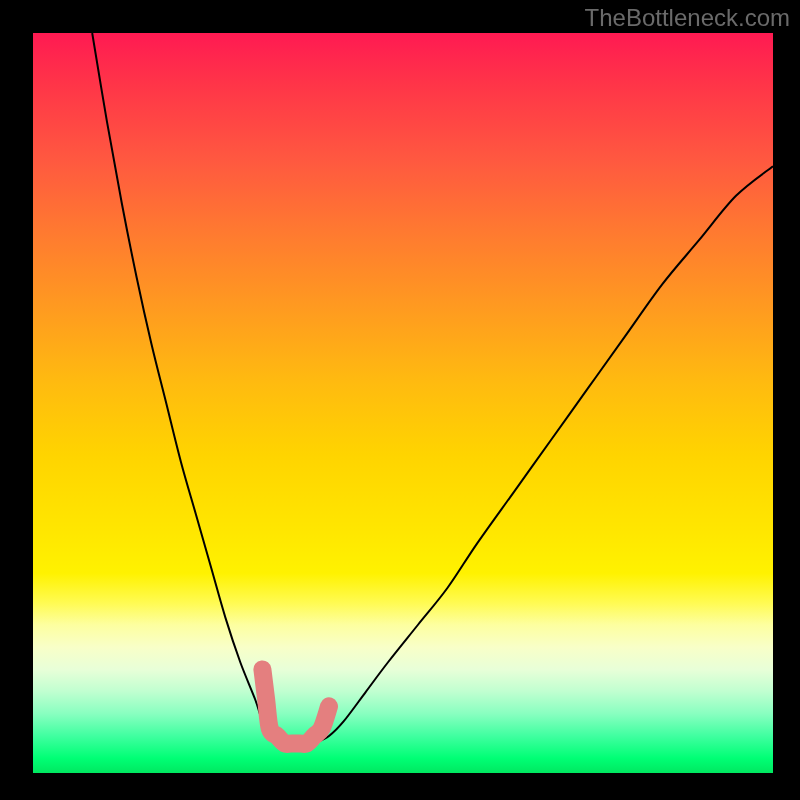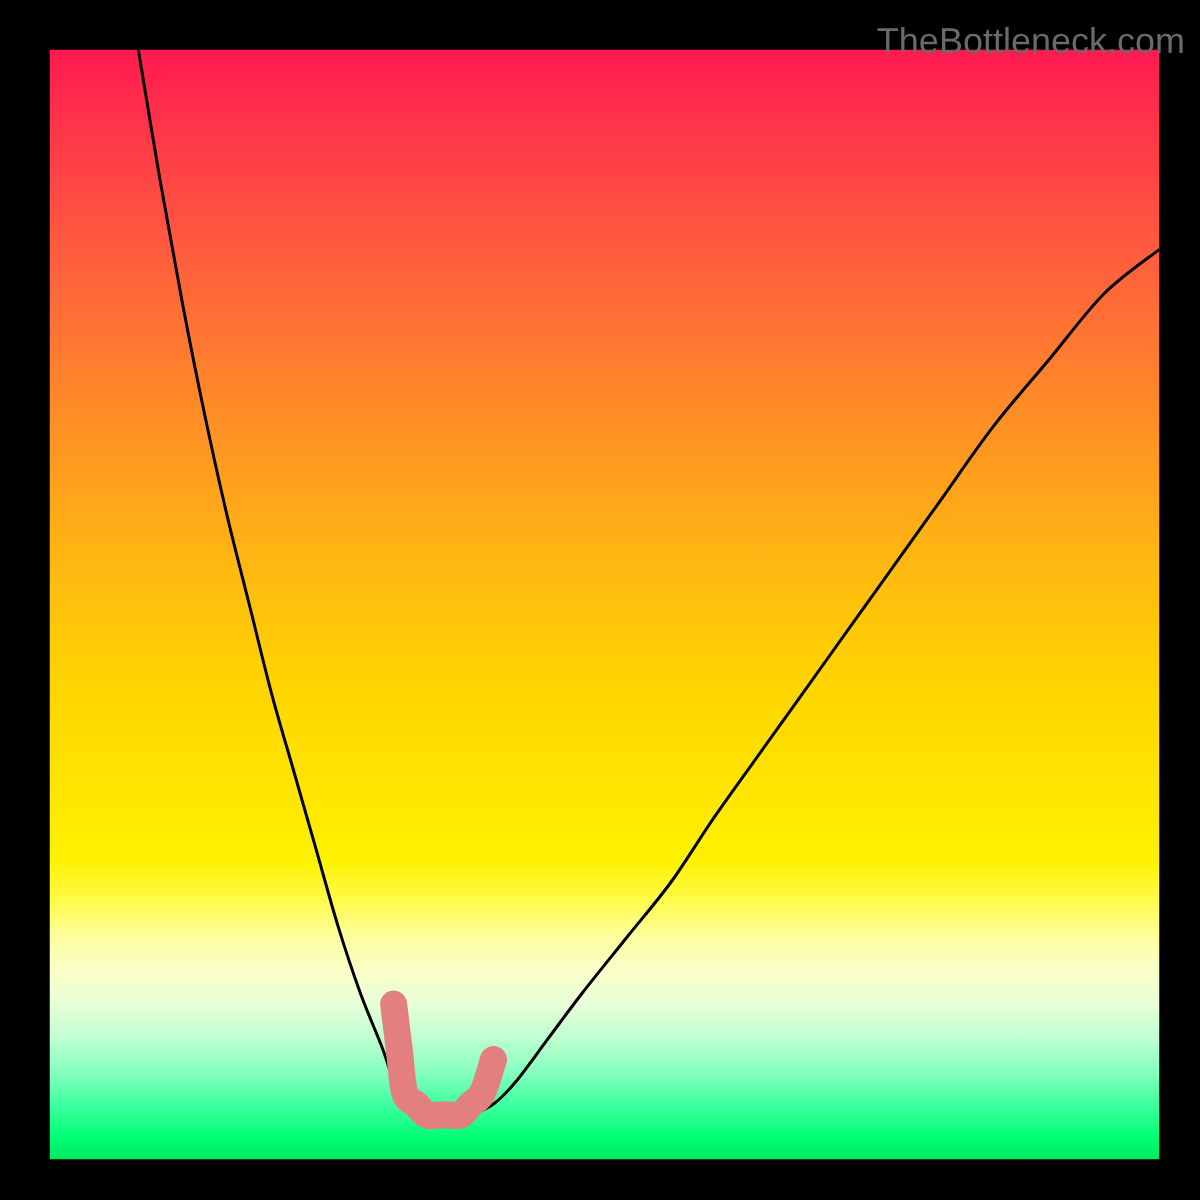--- a/index.html
+++ b/index.html
@@ -6,21 +6,21 @@
     margin: 0;
     padding: 0;
     width: 800px;
     height: 800px;
     background: #000;
     position: relative;
     font-family: Arial, sans-serif;
   }
   .watermark {
     position: absolute;
-    top: 14px;
+    top: 4px;
     right: 10px;
     color: #6a6a6a;
     font-size: 24px;
     font-weight: 500;
     z-index: 10;
   }
   .frame {
     position: absolute;
     top: 0;
     left: 0;

